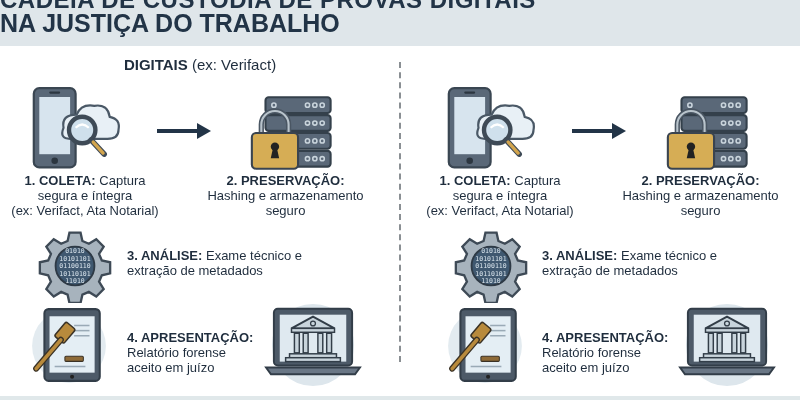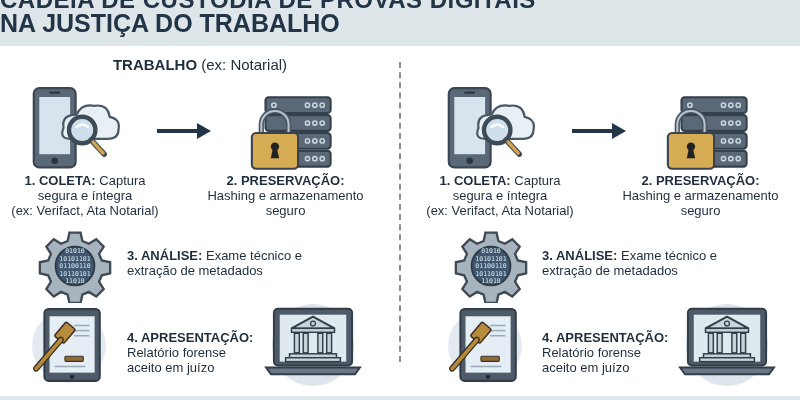--- a/index.html
+++ b/index.html
@@ -125,21 +125,21 @@
       <rect x="22" y="58" width="56" height="4" fill="#c8d4dc" stroke="#323d48" stroke-width="1.5"></rect>
     </symbol>
     <symbol id="sym-arrow" viewBox="0 0 60 20">
       <line x1="2" y1="10" x2="44" y2="10" stroke="#223447" stroke-width="4"></line>
       <path d="M42 2 l14 8 l-14 8z" fill="#223447"></path>
     </symbol>
   </defs>
 </svg>
 
 <div class="panel left">
-  <div class="panel-title"><b>TRABALHO</b><span> (ex: Notarial)</span></div>
+  <div class="panel-title"><b>DIGITAIS</b><span> (ex: Verifact)</span></div>
 
   <svg class="icon" style="left:25px;top:40px" width="110" height="88">
       <use href="#sym-phone"></use>
     </svg>
   <svg class="icon" style="left:155px;top:75px" width="60" height="20">
       <use href="#sym-arrow"></use>
     </svg>
   <svg class="icon" style="left:234px;top:45px" width="105" height="84">
       <use href="#sym-server"></use>
     </svg>

